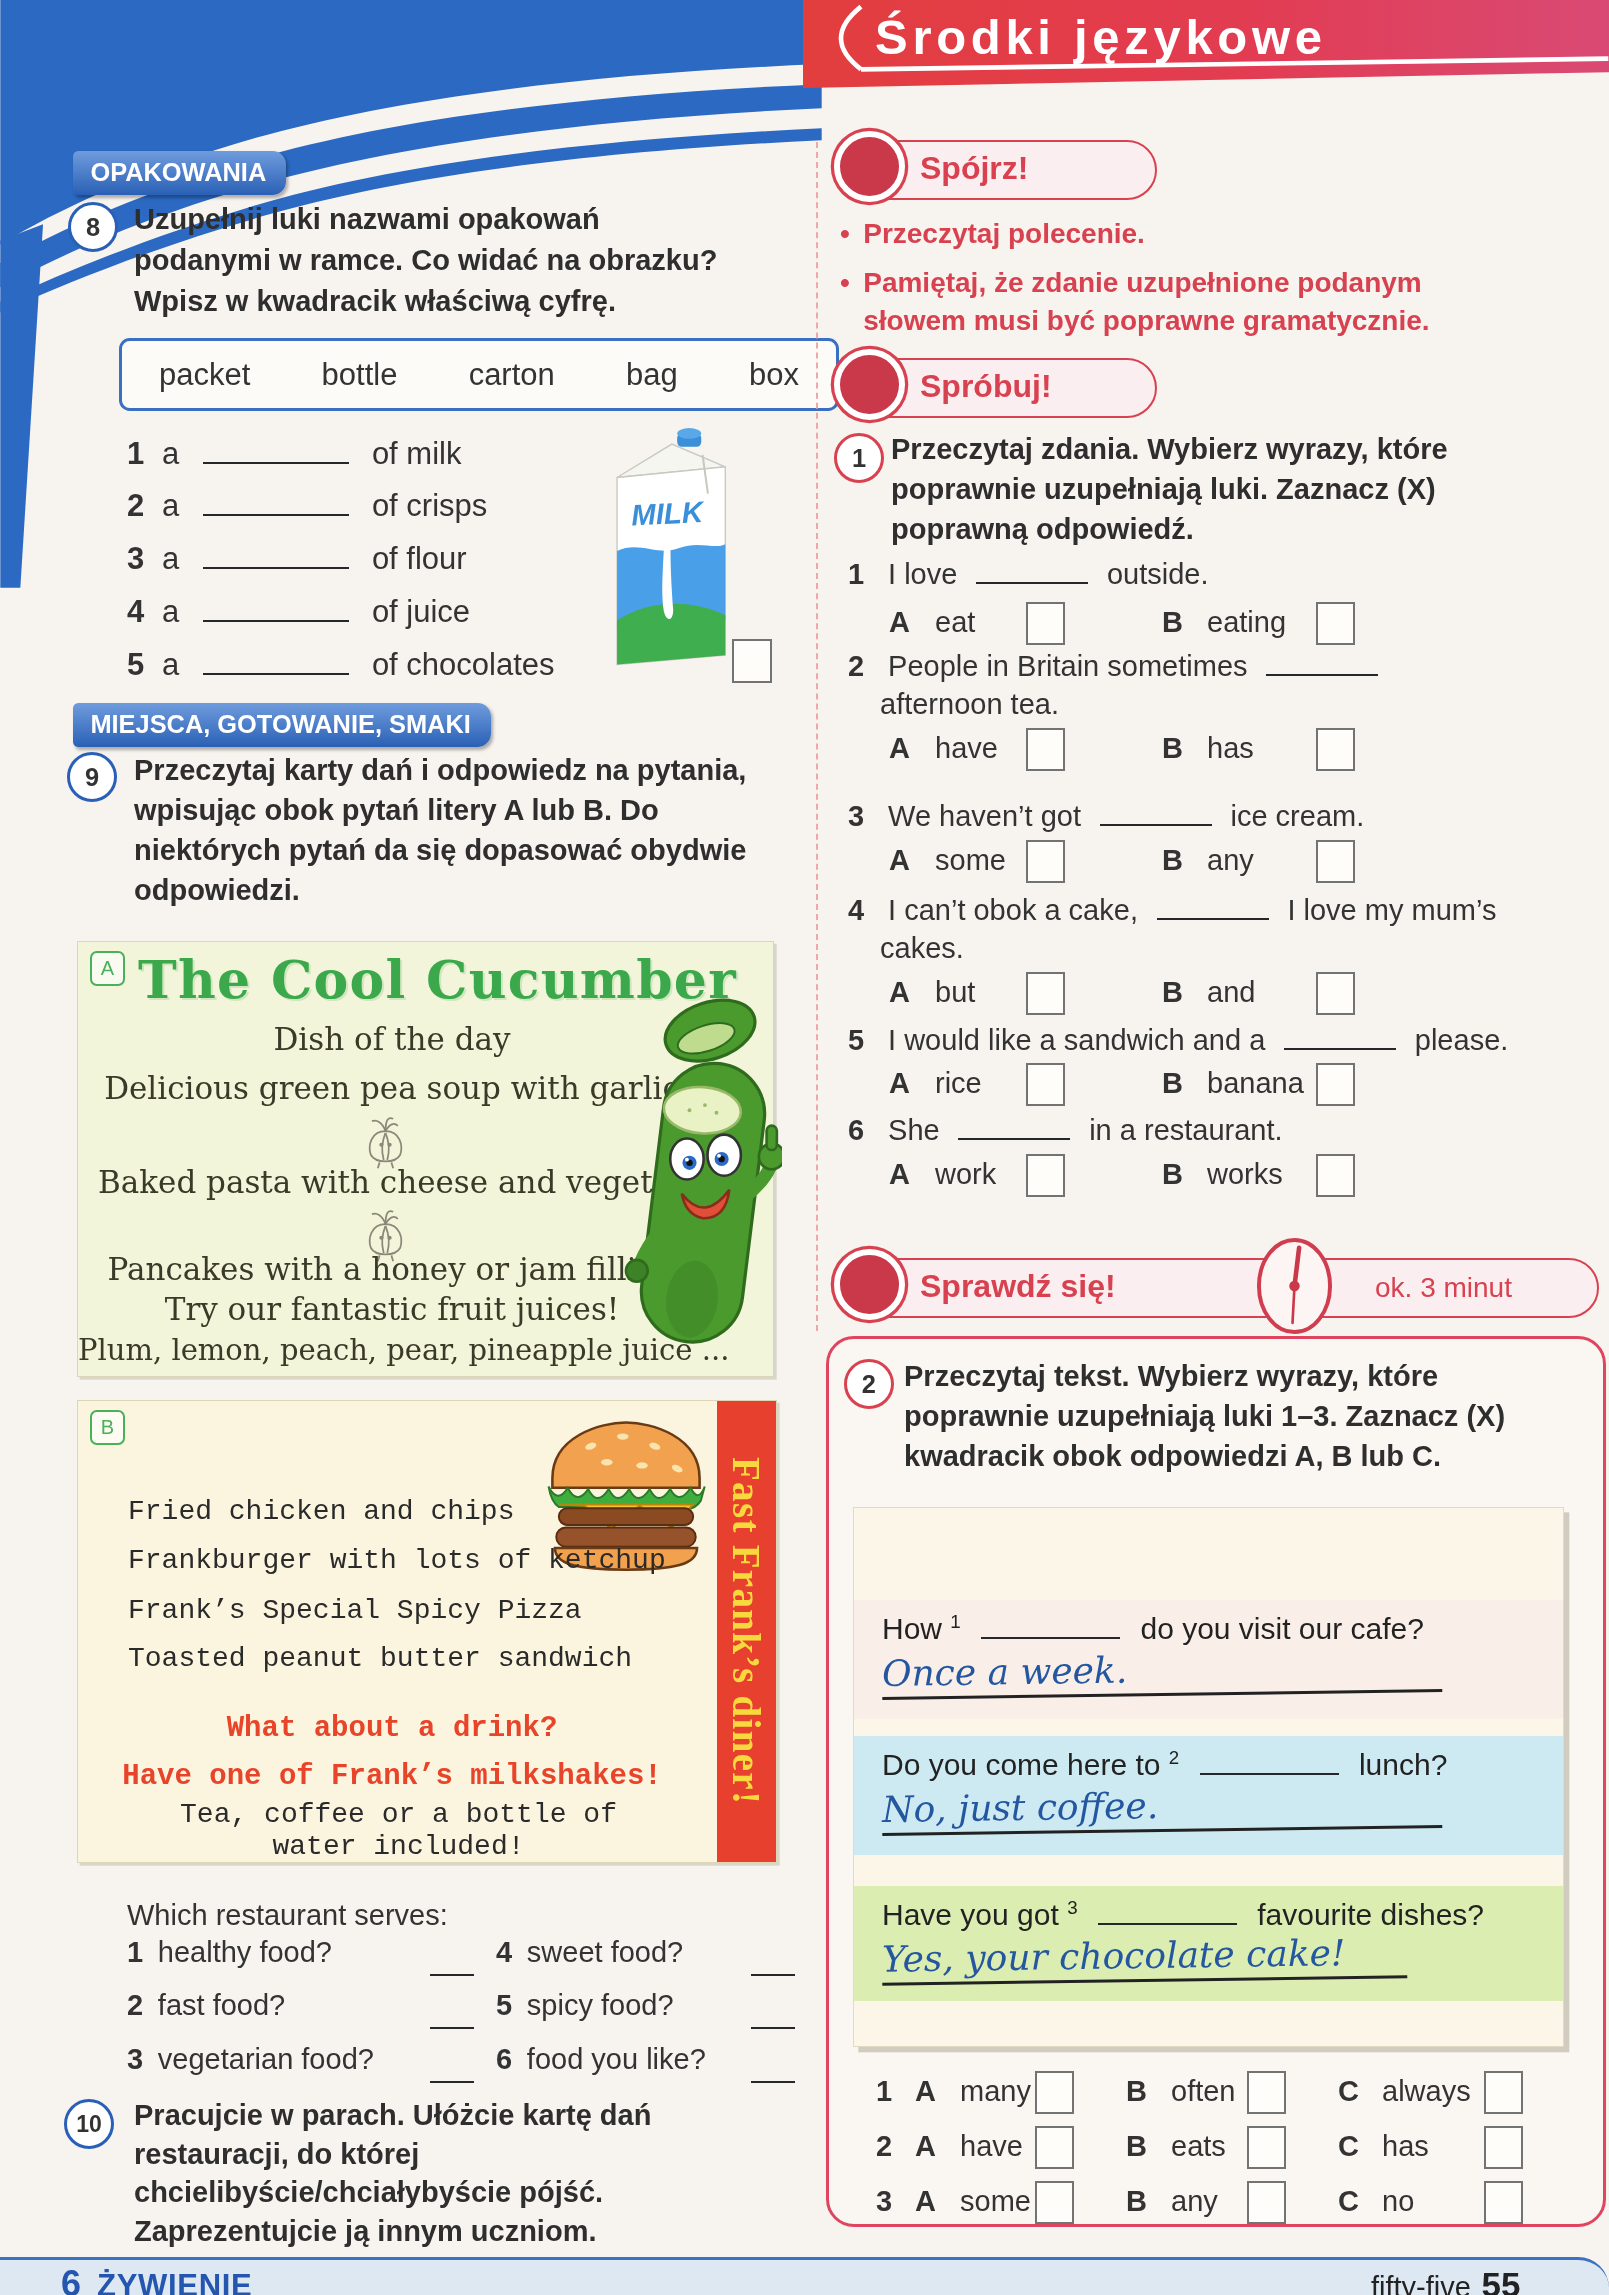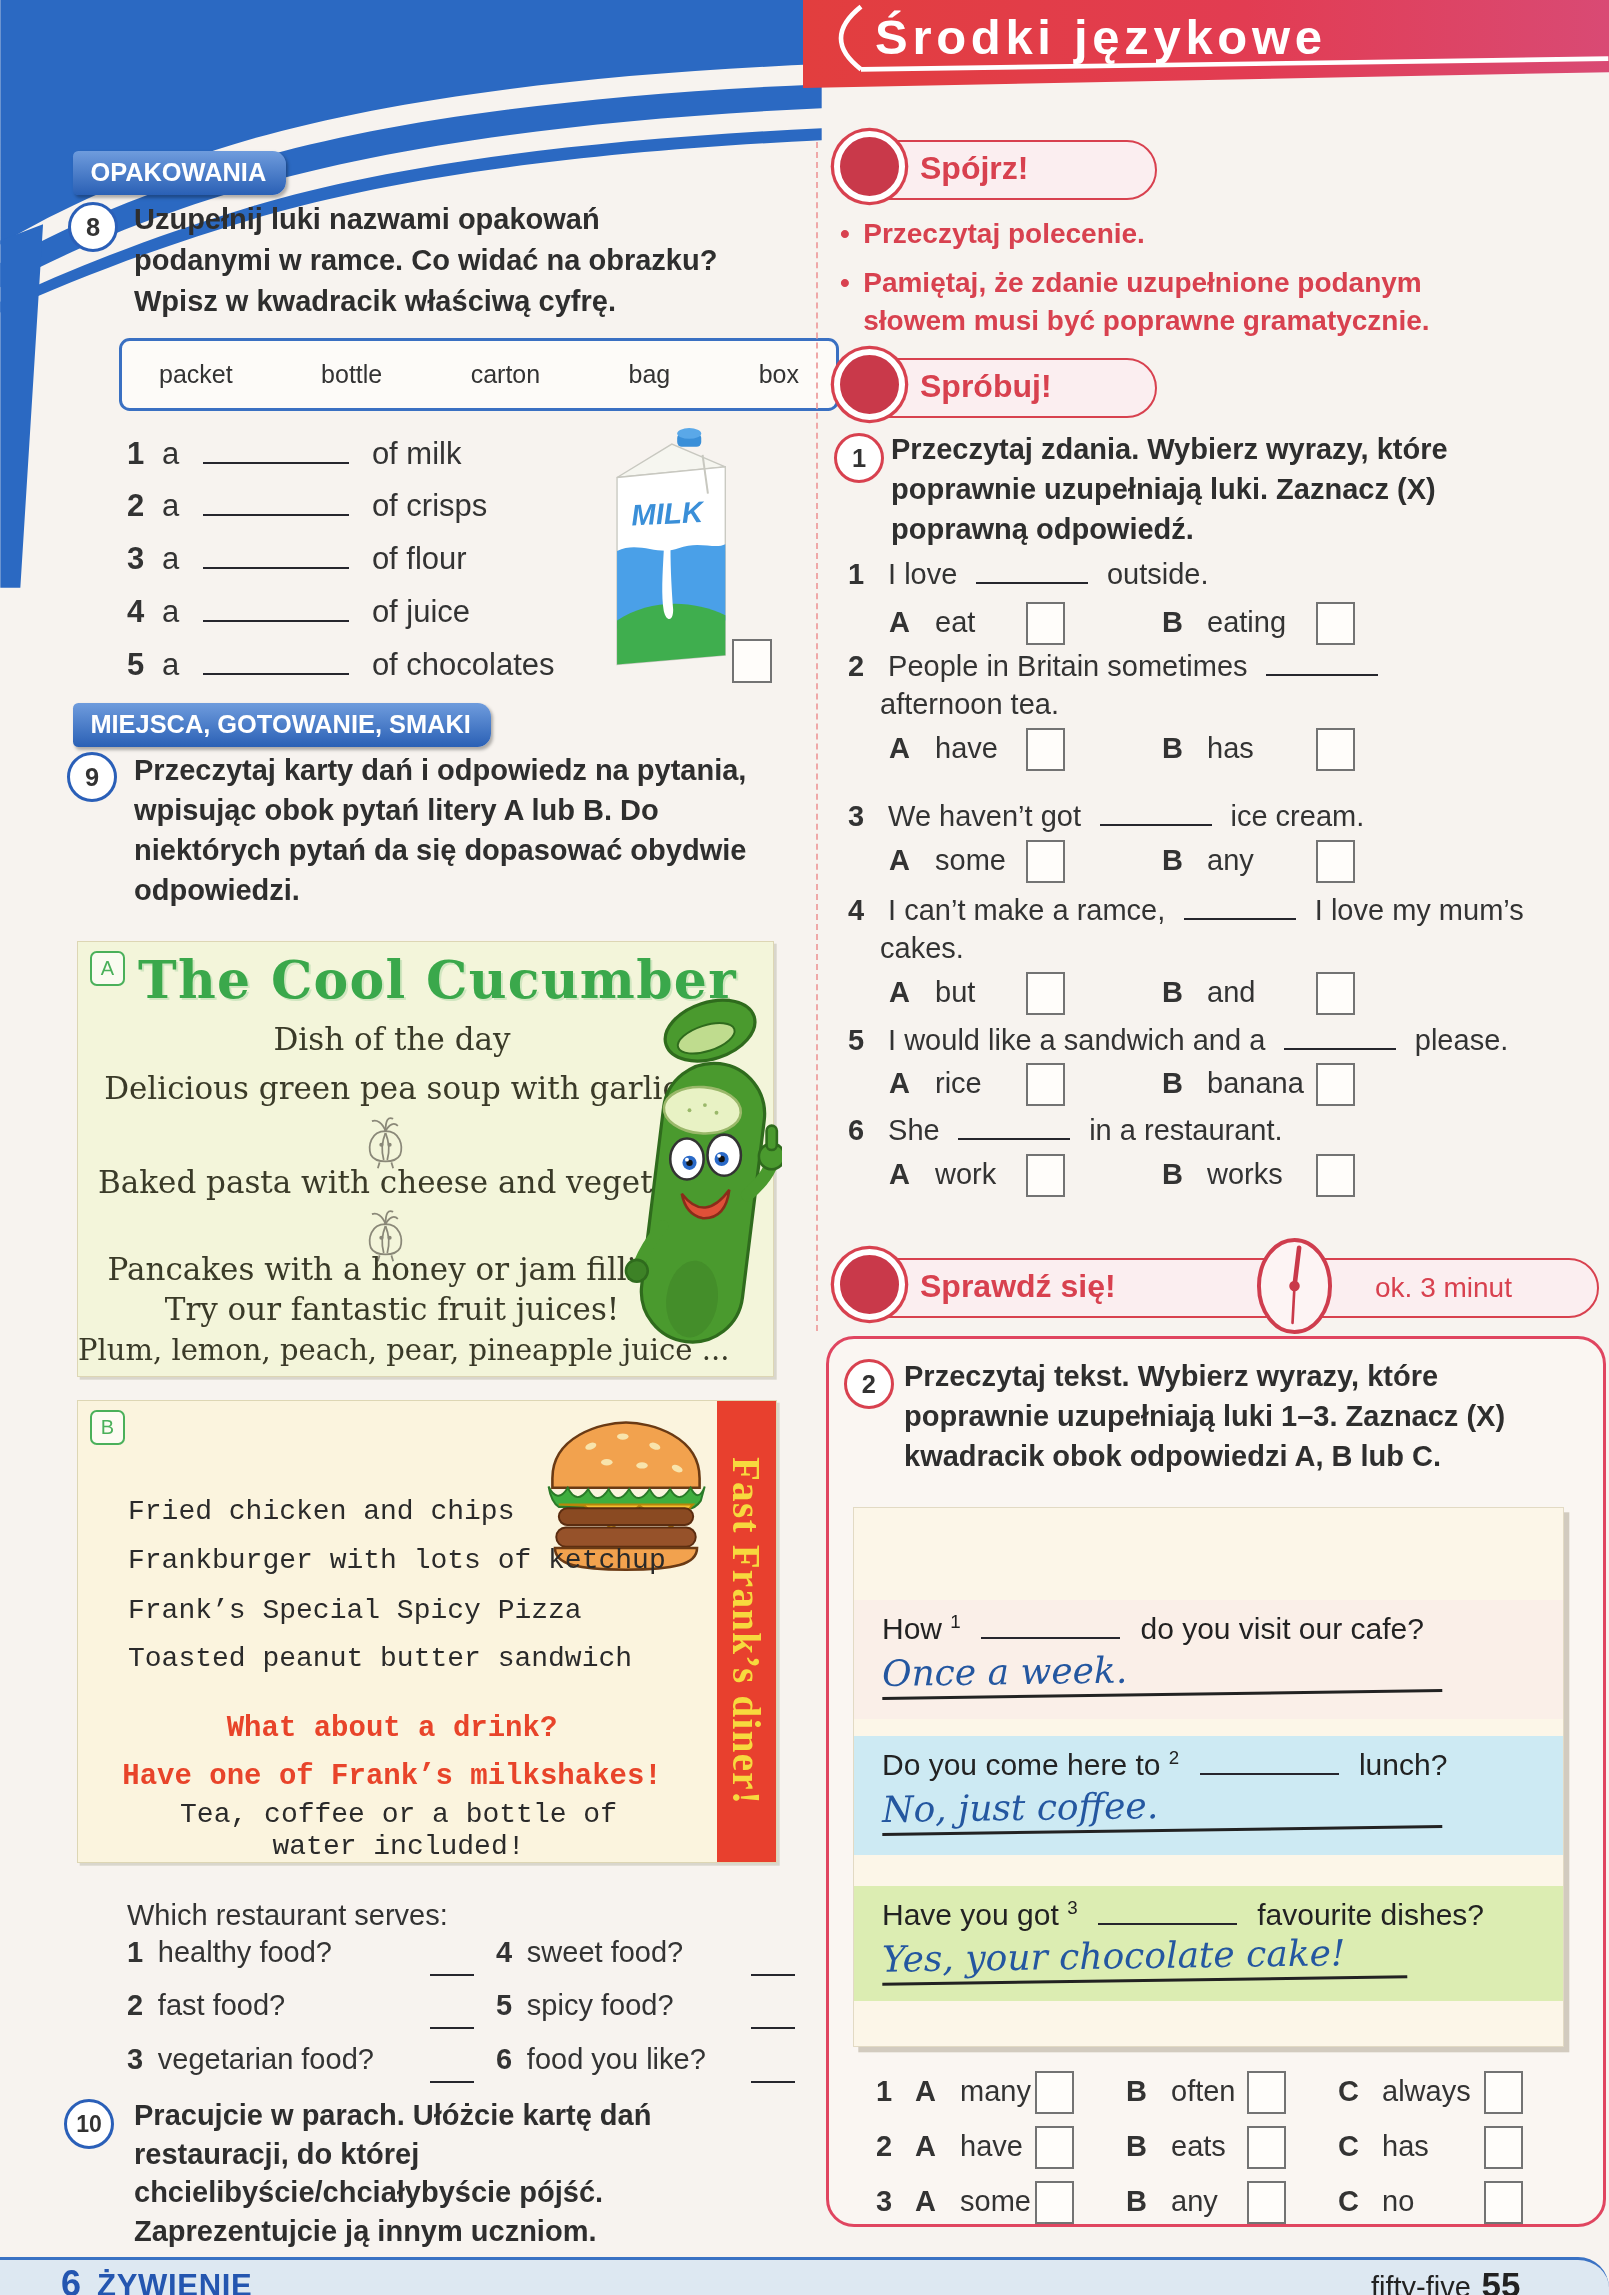--- a/index.html
+++ b/index.html
@@ -24,21 +24,21 @@
   .numc.red{border-color:#d8414f;}
   .instr{font-weight:bold;font-size:29px;line-height:1.42;color:#2e2e2e;}
   .instr.sm{font-size:29px;line-height:1.38;}
   .blank{display:inline-block;border-bottom:2.7px solid #26262d;height:8px;}
   .cb{position:absolute;width:36px;height:40px;border:2.7px solid #737373;background:#fffdfa;}
 
   
   .pack-row{position:absolute;white-space:nowrap;font-size:31px;color:#333;}
   .pack-num{font-weight:bold;display:inline-block;width:35px;}
   #wordbox{left:119px;top:338px;width:640px;height:67px;border:3.3px solid #3a70c2;border-radius:10.7px;
-    display:flex;align-items:center;justify-content:space-between;padding:0 37px;font-size:25px;color:#333;background:#fdfbf8;}
+    display:flex;align-items:center;justify-content:space-between;padding:0 37px;font-size:31px;color:#333;background:#fdfbf8;}
 
   
   .card{border:1.3px solid #ddd6b4;box-shadow:2.7px 2.7px 0 rgba(160,160,140,.35);}
   #cardA{left:77px;top:941px;width:695px;height:434px;background:#f3f5da;}
   #cardB{left:77px;top:1400px;width:698px;height:461px;background:#fbf4de;}
   .bletter{position:absolute;left:12px;top:9.4px;width:31px;height:31px;border:2px solid #4ab05a;
     border-radius:6.7px;color:#4ab05a;font-size:20px;display:flex;align-items:center;justify-content:center;background:rgba(255,255,255,.6);}
   #cardA-title{left:60px;top:6.7px;font-family:"DejaVu Serif",serif;font-weight:bold;font-size:52px;
     color:#3aa84b;letter-spacing:1.3px;text-shadow:2px 2px 0 rgba(58,168,75,.18);}
   .ca-line{position:absolute;left:20px;width:588px;text-align:center;font-family:"DejaVu Serif",serif;
@@ -377,21 +377,21 @@
       <span class="lt" style="left:41px;">A</span>
       <span class="wd" style="left:87px;">some</span>
       <span class="cb" style="left:178px;top:-4px;width:35px;height:39px;"></span>
       <span class="lt" style="left:314px;">B</span>
       <span class="wd" style="left:359px;">any</span>
       <span class="cb" style="left:468px;top:-4px;width:35px;height:39px;"></span>
     </div>
 
     <div class="q-line" style="top:341px;">
       <span class="inum">4</span>
-      <span>I can’t make a ramce,</span>
+      <span>I can’t obok a cake,</span>
       <span class="blank" style="width:112px;margin:0 10.7px;"></span>
       <span>I love my mum’s</span>
     </div>
     <div class="q-line2" style="top:379px;">cakes.</div>
     <div class="opt-row" style="top:423px;">
       <span class="lt" style="left:41px;">A</span>
       <span class="wd" style="left:87px;">but</span>
       <span class="cb" style="left:178px;top:-4px;width:35px;height:39px;"></span>
       <span class="lt" style="left:314px;">B</span>
       <span class="wd" style="left:359px;">and</span>

